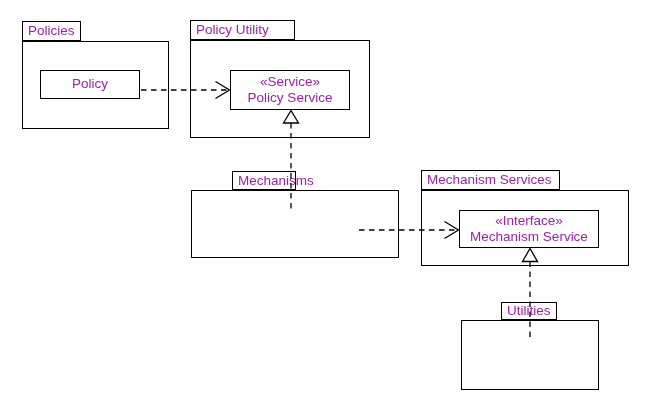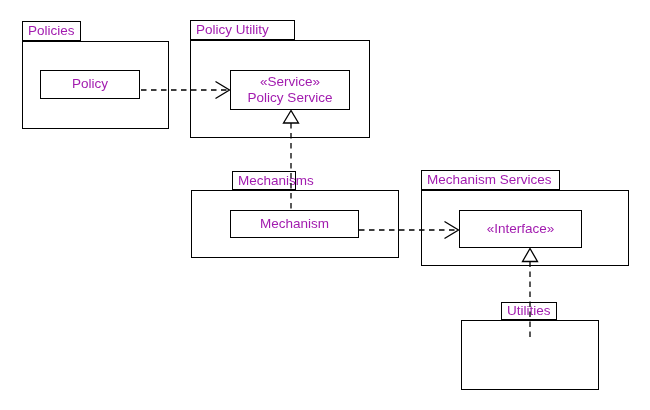--- a/index.html
+++ b/index.html
@@ -117,22 +117,20 @@
 
   <div class="cls" style="left:40px; top:70px; width:100px; height:29px;">
     <span>Policy</span>
   </div>
 
   <div class="cls" style="left:230px; top:70px; width:120px; height:40px;">
     <span>«Service»</span>
     <span class="iname">Policy Service</span>
   </div>
 
-  <div class="cls" style="left:230px; top:210px; width:129px; height:28px;">
-    <span>Mechanism</span>
-  </div>
 
-  <div class="cls" style="left:459px; top:210px; width:123px; height:38px;">
+  <div class="cls" style="left:459px; top:210px; width:140px; height:38px;">
     <span>«Interface»</span>
+    <span class="iname">Mechanism Service</span>
   </div>
 
 
 </div>
 
 </body></html>

